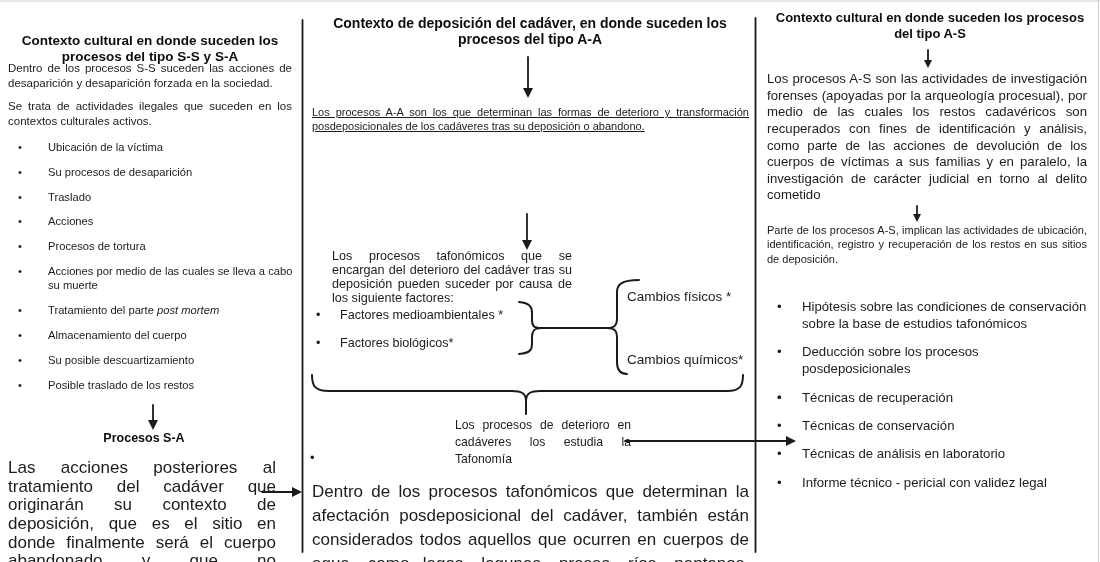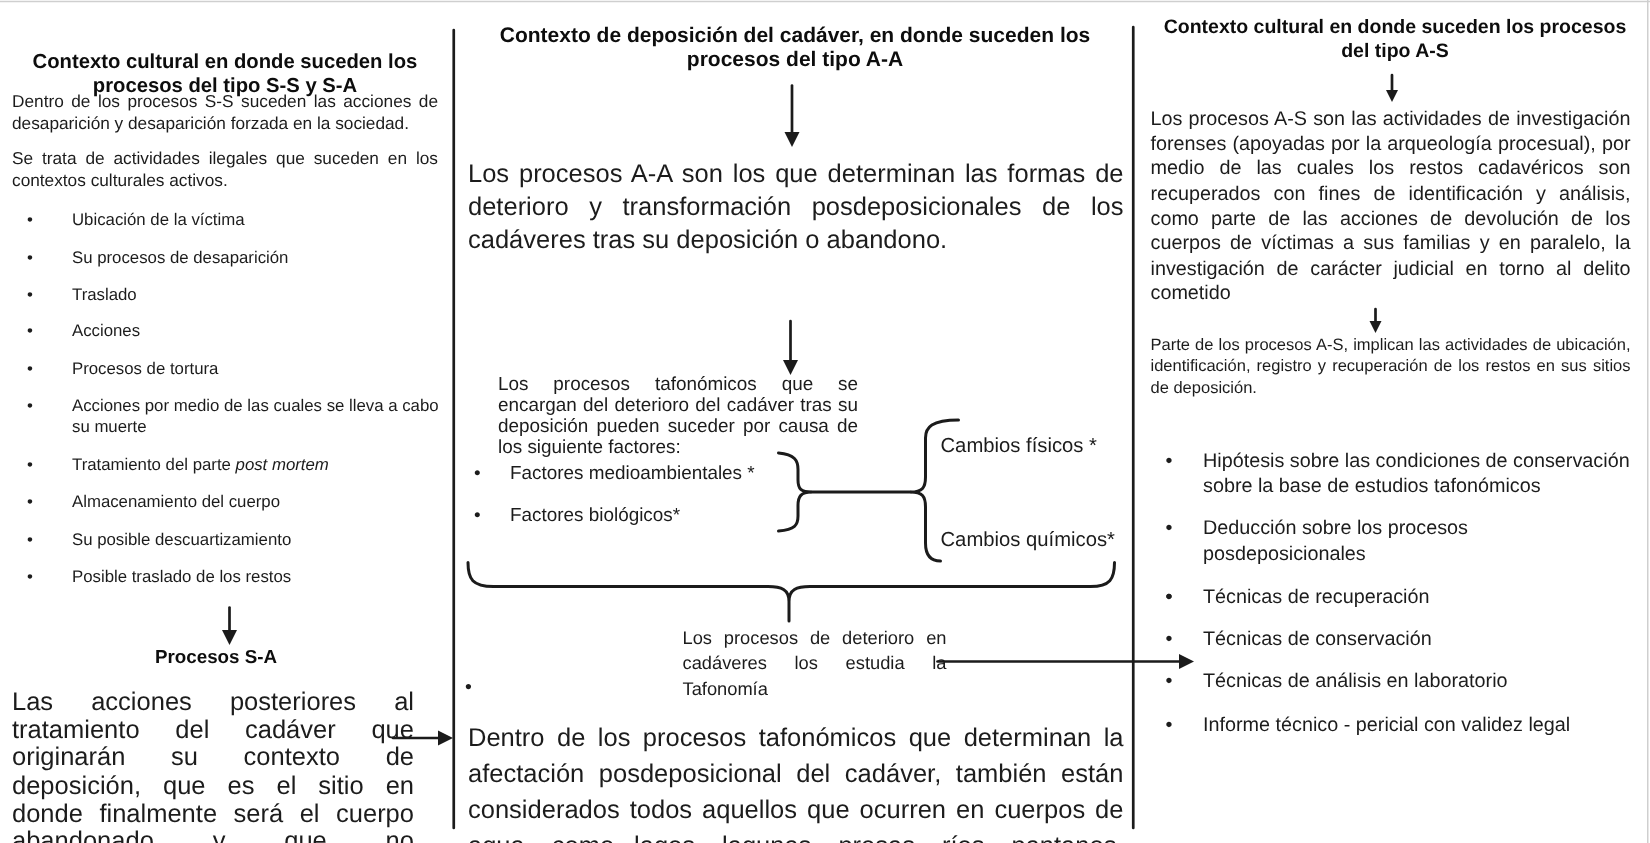--- a/index.html
+++ b/index.html
@@ -17,21 +17,21 @@
   
   .lc-title{left:4px;top:8px;width:292px;font-size:13.5px;line-height:1.18;margin-top:25px;}
   .lc-p1{left:8px;top:61px;width:284px;font-size:11.5px;line-height:1.3;}
   .lc-p2{left:8px;top:99px;width:284px;font-size:11.5px;line-height:1.3;}
   .lc-list{left:8px;top:140px;width:286px;}
   .lc-list li{padding-left:40px;font-size:11.2px;line-height:1.28;margin-bottom:10.5px;}
   .lc-sub{left:8px;top:431px;width:272px;font-size:12.5px;}
   .lc-p3{left:8px;top:459px;width:268px;font-size:17px;line-height:1.1;}
   
   .mc-title{left:320px;top:15px;width:420px;font-size:14px;line-height:1.15;}
-  .mc-p1{left:312px;top:105px;width:437px;font-size:17px;line-height:1.28;}
+  .mc-p1{left:312px;top:105px;width:437px;font-size:11px;line-height:1.28;text-decoration:underline;}
   .mc-p2{left:312px;top:167px;width:437px;font-size:13.2px;line-height:1.28;}
   .mc-p3{left:312px;top:249px;width:240px;font-size:12.6px;line-height:1.12;margin-left:20px;}
   .mc-list{left:312px;top:308px;width:240px;}
   .mc-list li{padding-left:28px;font-size:12.6px;line-height:1.2;margin-bottom:13px;}
   .mc-list .bmark{left:4px;}
   .mc-fisicos{left:627px;top:289px;font-size:13.5px;}
   .mc-quimicos{left:627px;top:352px;font-size:13.5px;}
   .mc-note{left:455px;top:417px;width:176px;font-size:12.2px;line-height:1.4;}
   .mc-stray{left:310px;top:450px;font-size:13px;}
   .mc-p4{left:312px;top:480px;width:437px;font-size:17px;line-height:1.42;}

